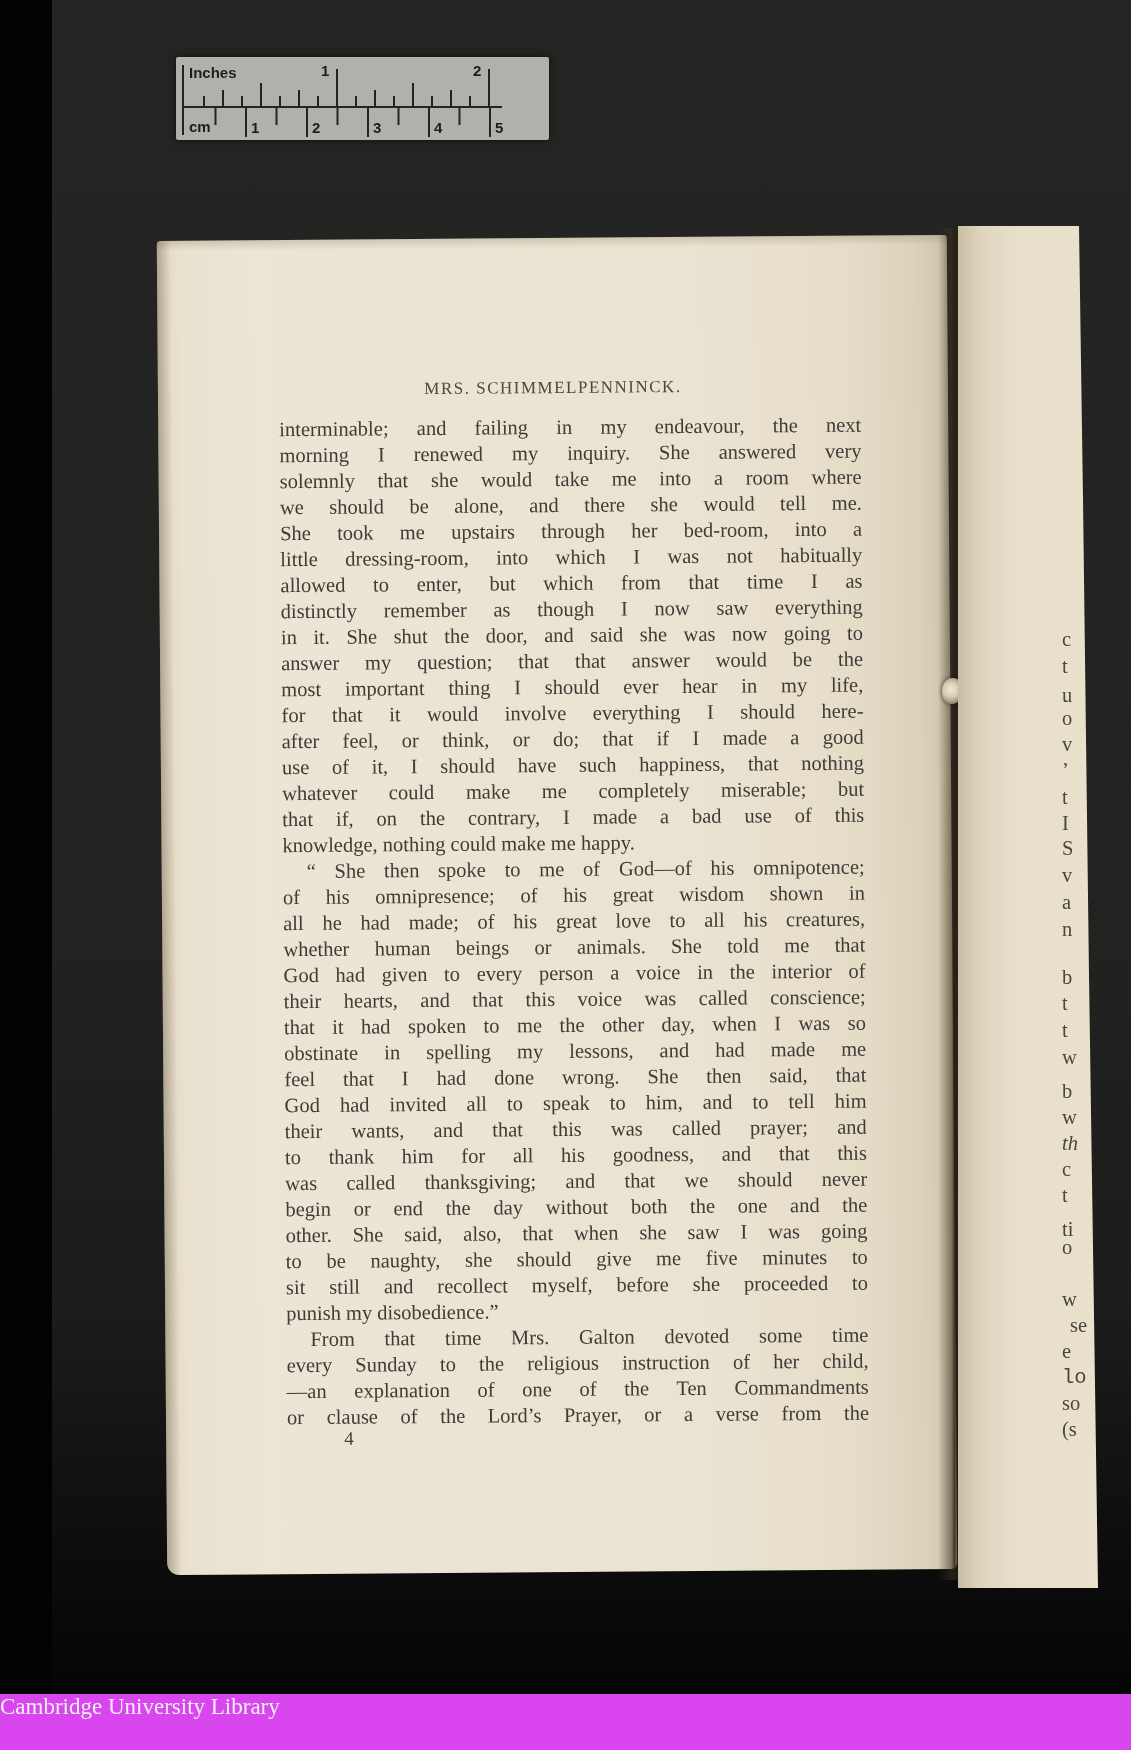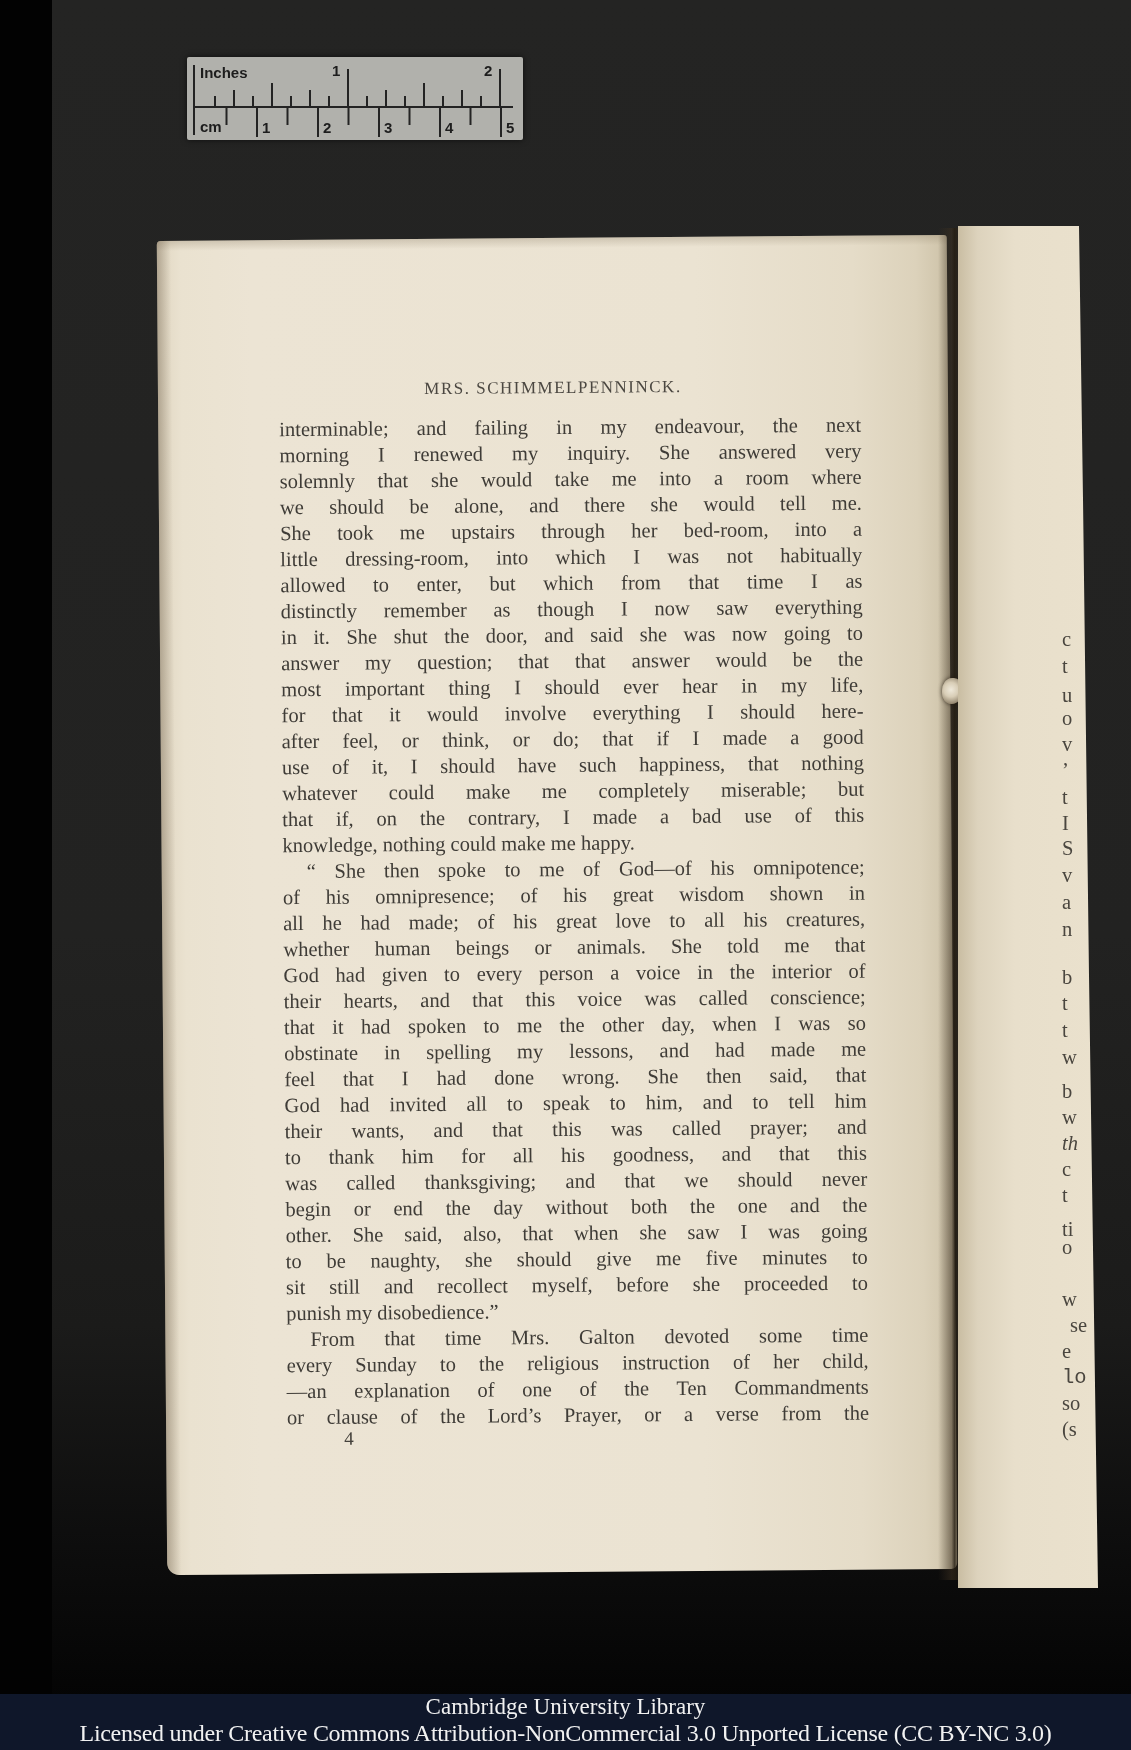--- a/index.html
+++ b/index.html
@@ -4,22 +4,22 @@
 <style>
   html,body{margin:0;padding:0;background:#000;}
   .stage{position:relative;width:1131px;height:1750px;overflow:hidden;background:#000;
          font-family:"Liberation Serif",serif;}
   
   .photo{position:absolute;left:52px;top:0;width:1079px;height:1700px;
          background:linear-gradient(to bottom,#242423 0%,#222221 55%,#1b1b1a 78%,#0d0d0d 91%,#040404 100%);}
   .left-strip{position:absolute;left:0;top:0;width:52px;height:1750px;background:#020202;}
 
   
-  .ruler{position:absolute;left:176px;top:57px;width:336px;height:83px;background:#b1b1ac;
-         border-radius:2px;box-shadow:0 0 6px rgba(0,0,0,.6);margin-left:11px;}
+  .ruler{position:absolute;left:176px;top:57px;width:373px;height:83px;background:#b1b1ac;
+         border-radius:2px;box-shadow:0 0 6px rgba(0,0,0,.6);}
   .ruler svg{position:absolute;left:0;top:0;}
   .ruler .rlabel{position:absolute;color:#1d1d1d;font-family:"Liberation Sans",sans-serif;
          font-size:15px;font-weight:bold;}
   .ruler .unit-top{left:13px;top:7px;}
   .ruler .unit-bottom{left:13px;bottom:5px;}
 
   
   .page{position:absolute;left:162px;top:238px;width:790px;height:1334px;
         transform:rotate(-0.45deg);transform-origin:50% 50%;
         border-radius:4px 3px 6px 12px;
@@ -44,22 +44,22 @@
         background:radial-gradient(circle at 45% 45%,#efe9da 0%,#d8cdb6 40%,#6b5c44 100%);
         box-shadow:0 0 4px rgba(30,22,12,.8);}
 
   
   .sliver{position:absolute;left:958px;top:226px;width:142px;height:1362px;
         background:linear-gradient(to right,#c9bda2 0%,#ddd3bd 14%,#e8dfcb 40%,#eae1cd 100%);
         clip-path:polygon(0 0,121px 0,125px 20%,131px 55%,140px 100%,0 100%);}
   .fragment{position:absolute;left:104px;width:40px;font-size:20.5px;color:#4a463f;white-space:nowrap;}
 
   
-  .footer{position:absolute;left:0;top:1694px;width:1131px;background:#0f172a;height:56px;
-        color:#f1f1f1;text-align:center;font-family:"Liberation Serif",serif;}
+  .footer{position:absolute;left:0;top:1694px;width:1131px;background:#d946ef;height:56px;
+        color:#f1f1f1;font-family:"Liberation Serif",serif;}
   .footer .l1{font-size:23px;line-height:26px;}
   .footer .l2{font-size:24px;line-height:27px;letter-spacing:-0.3px;white-space:nowrap;}
 </style>
 </head>
 <body>
 
 <div class="stage">
   <div class="photo"></div>
   <div class="left-strip"></div>
 
@@ -182,15 +182,14 @@
       <span class="fragment" style="top: 1062px;">w</span>
       <span class="fragment" style="top: 1088px; margin-left: 8px;">se</span>
       <span class="fragment" style="top: 1114px;">e</span>
       <span class="fragment" style="top: 1140px; font-family: Liberation Mono, monospace;">lo</span>
       <span class="fragment" style="top: 1166px;">so</span>
       <span class="fragment" style="top: 1192px;">(s</span>
     </div>
 
   <div class="footer">
     <div class="l1">Cambridge University Library</div>
-    <div class="l2">Licensed under Creative Commons Attribution-NonCommercial 3.0 Unported License (CC BY-NC 3.0)</div>
   </div>
 </div>
 
 </body></html>

